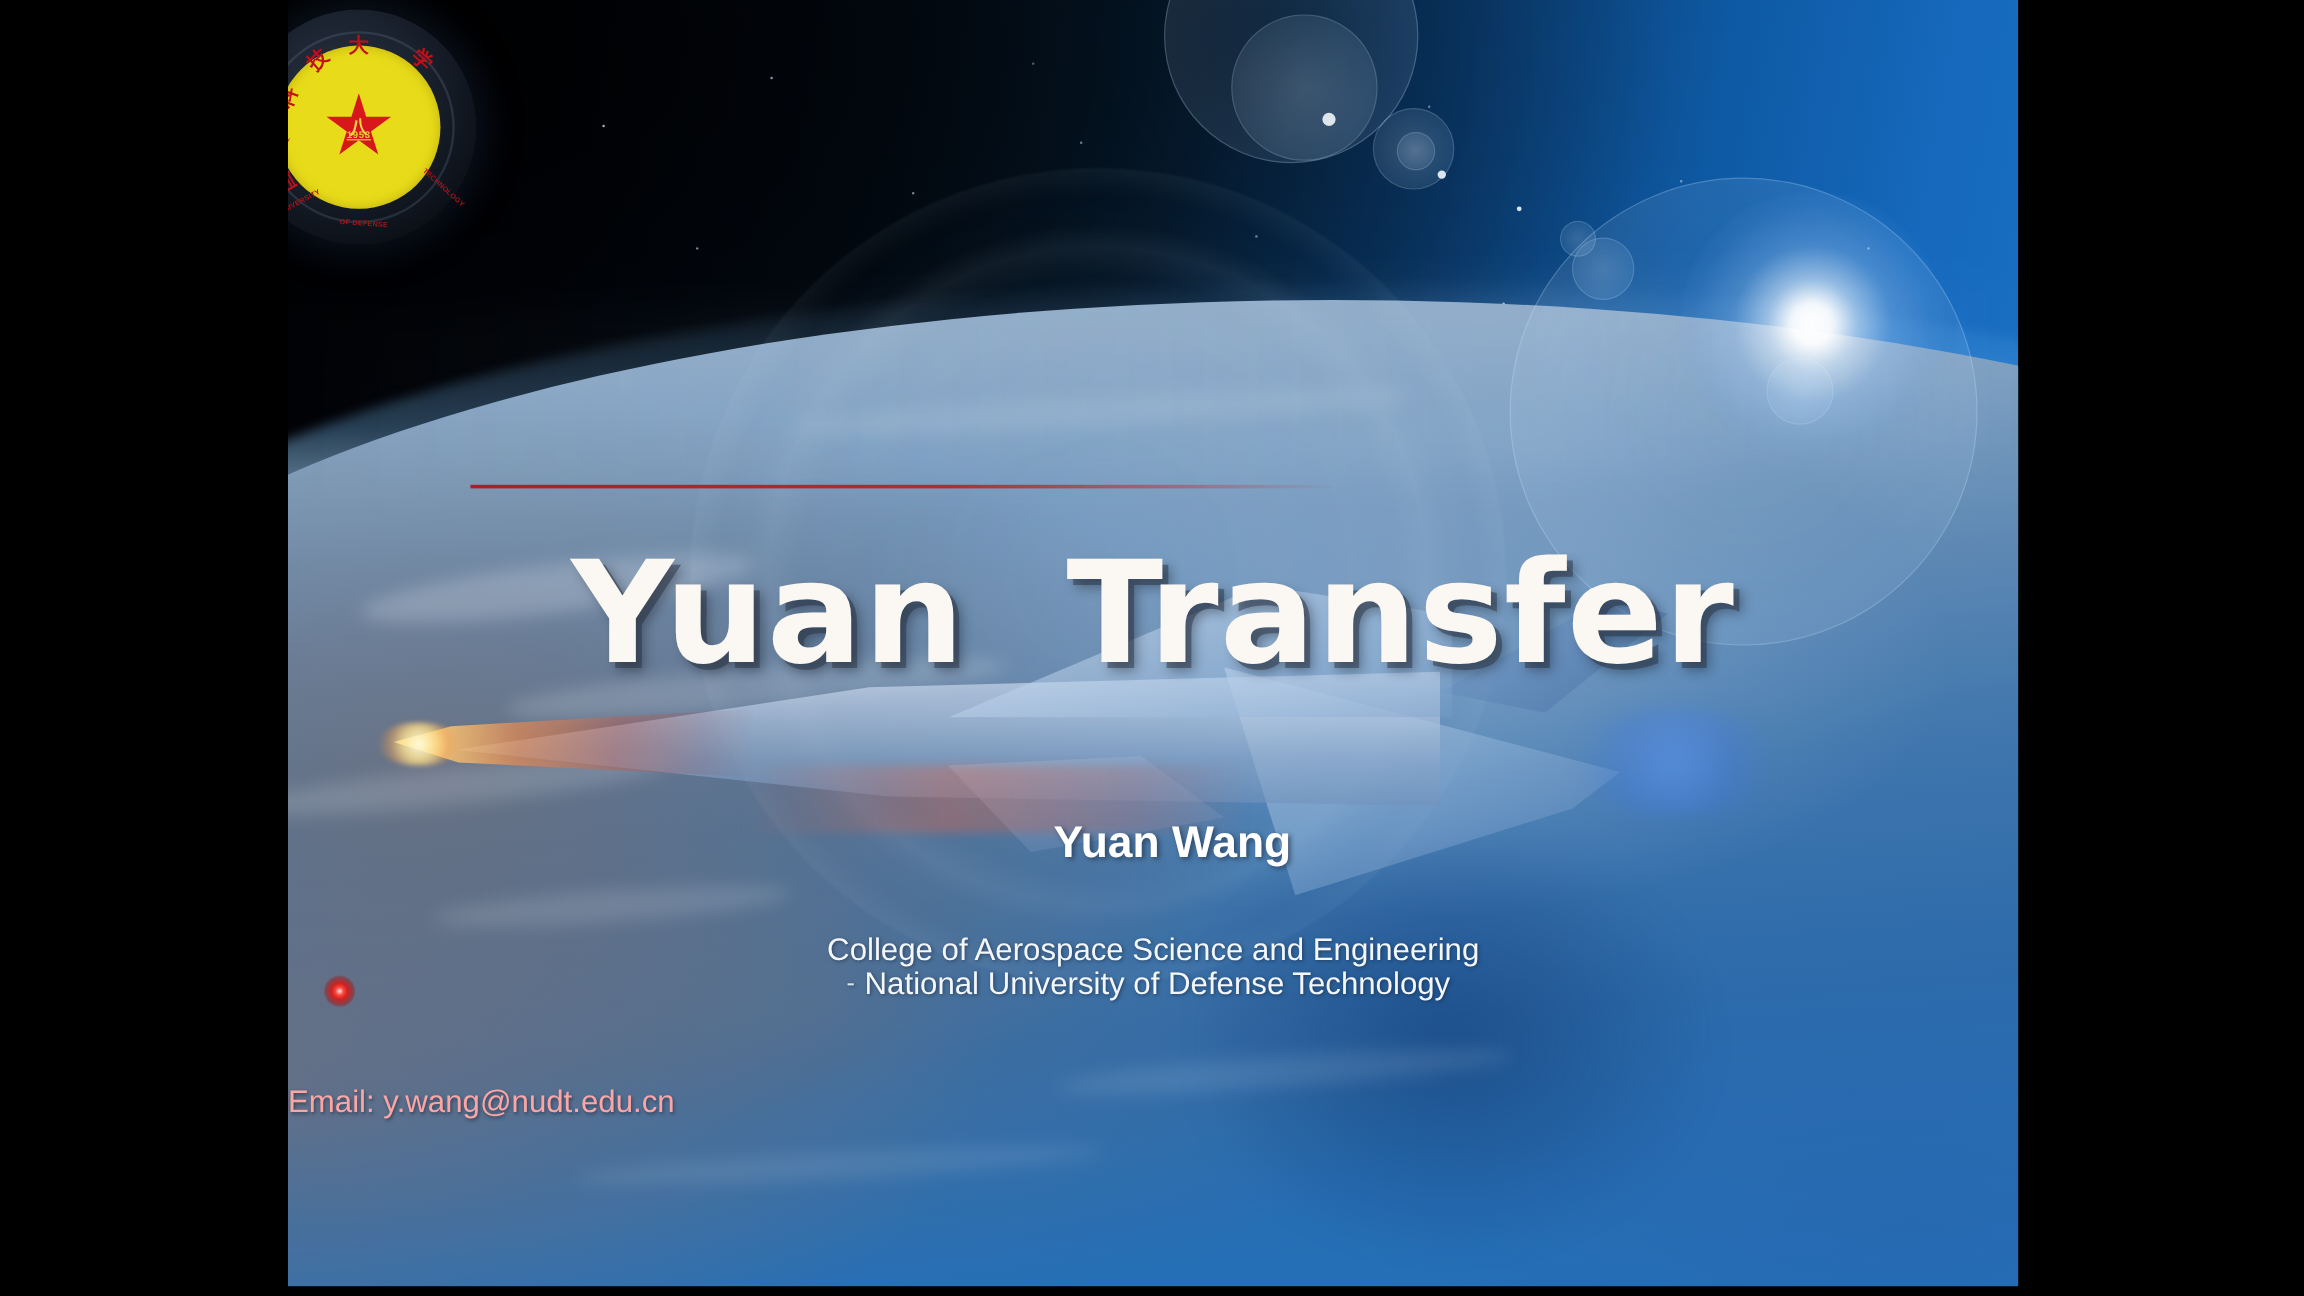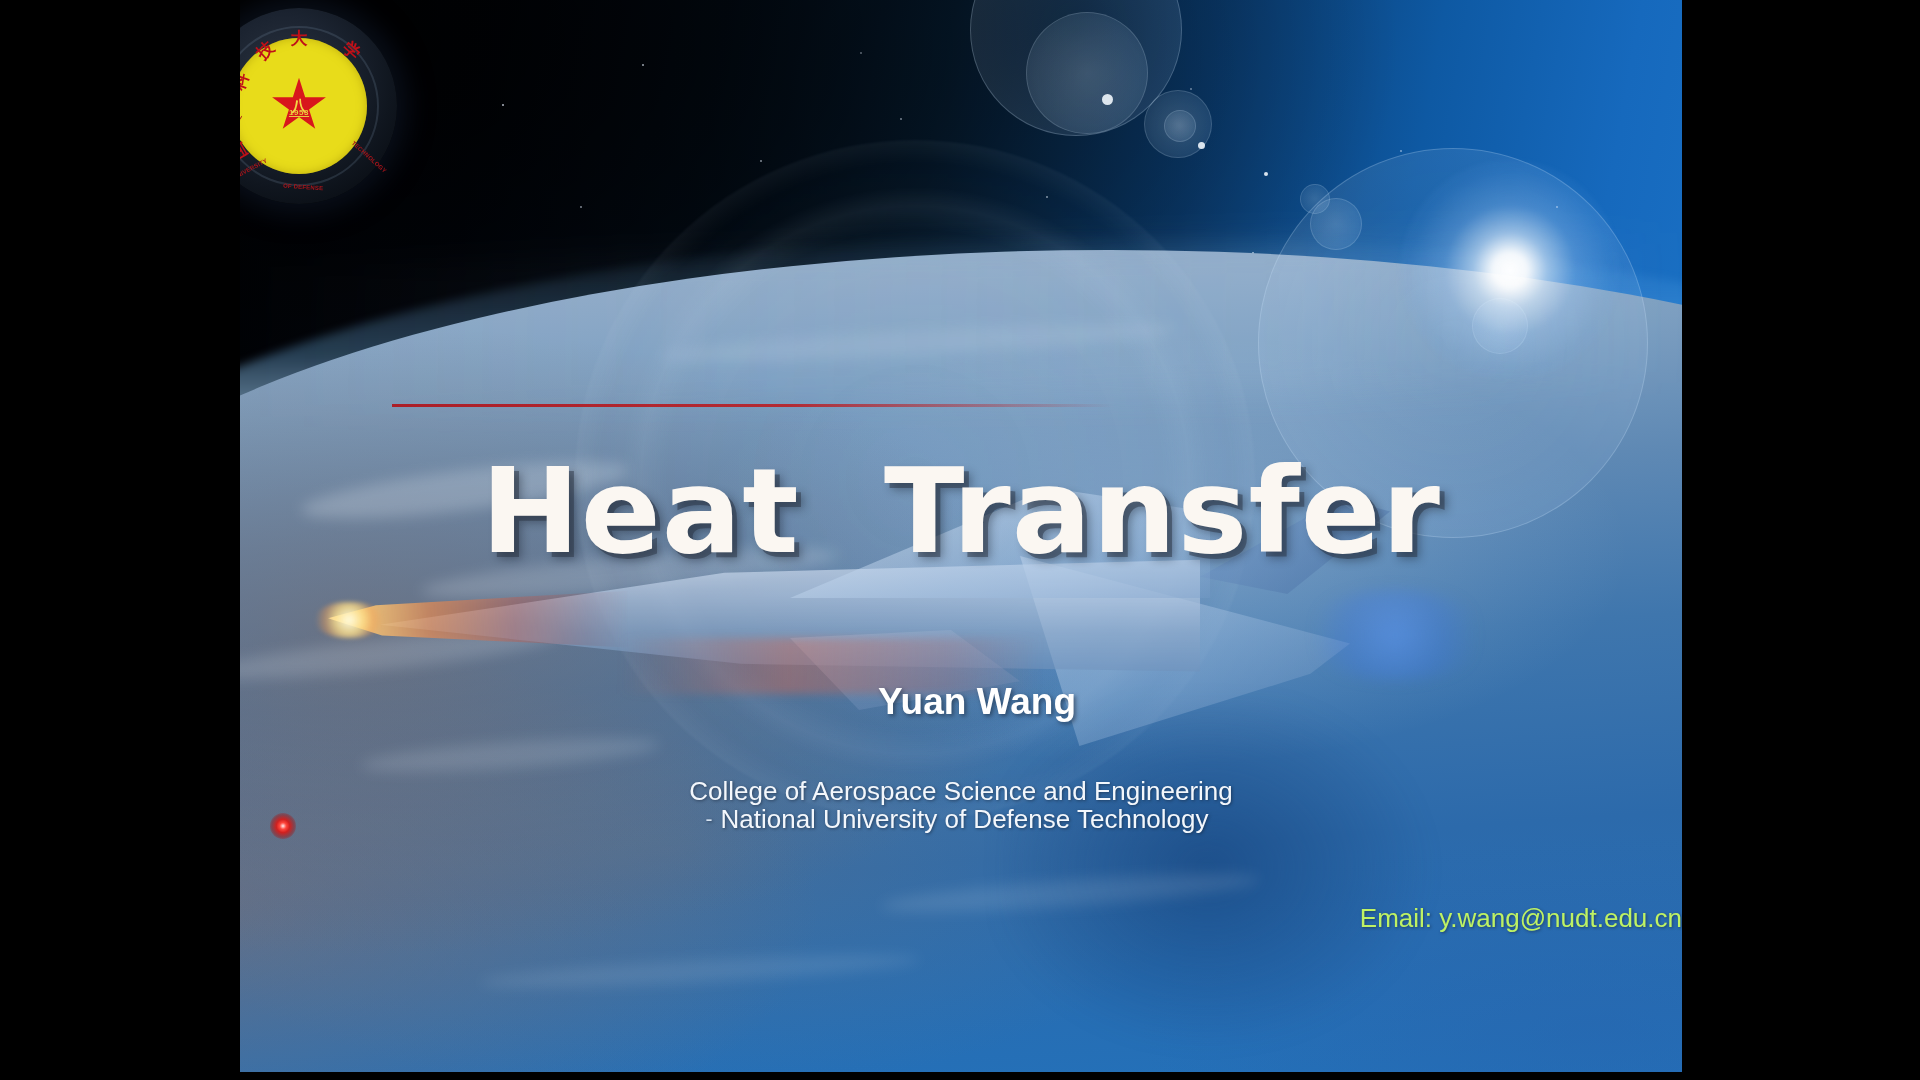--- a/index.html
+++ b/index.html
@@ -368,23 +368,23 @@
   .affil .dash {
     position:relative;
     left:-8px;
     font-size:21px;
     color:#d7e4f2;
     vertical-align:2px;
   }
   .email {
     position:absolute;
     left:0; top:903px; width:100%;
-    text-align:right;
+    text-align:left;
     font-size:26px;
-    color:#bef264;
+    color:#fca5a5;
     text-shadow:1px 1px 3px rgba(20,30,45,0.55);
   }
 
   
   .laser {
     position:absolute;
     left:30px; top:813px;
     width:26px; height:26px;
     border-radius:50%;
     background:radial-gradient(circle,
@@ -493,21 +493,21 @@
           <div class="logo-star">
             <span class="logo-star-char">八</span>
           </div>
           <div class="logo-year">1953</div>
         </div>
       </div>
     </div>
 
     <div class="rule"></div>
 
-    <div class="title">Heat  Transfer</div>
+    <div class="title">Yuan  Transfer</div>
     <div class="author">Yuan Wang</div>
 
     <div class="affil">
       <div>College of Aerospace Science and Engineering</div>
       <div><span class="dash">-</span><span>National University of Defense Technology</span></div>
     </div>
 
     <div class="email">Email: y.wang@nudt.edu.cn</div>
 
     <div class="laser"></div>

